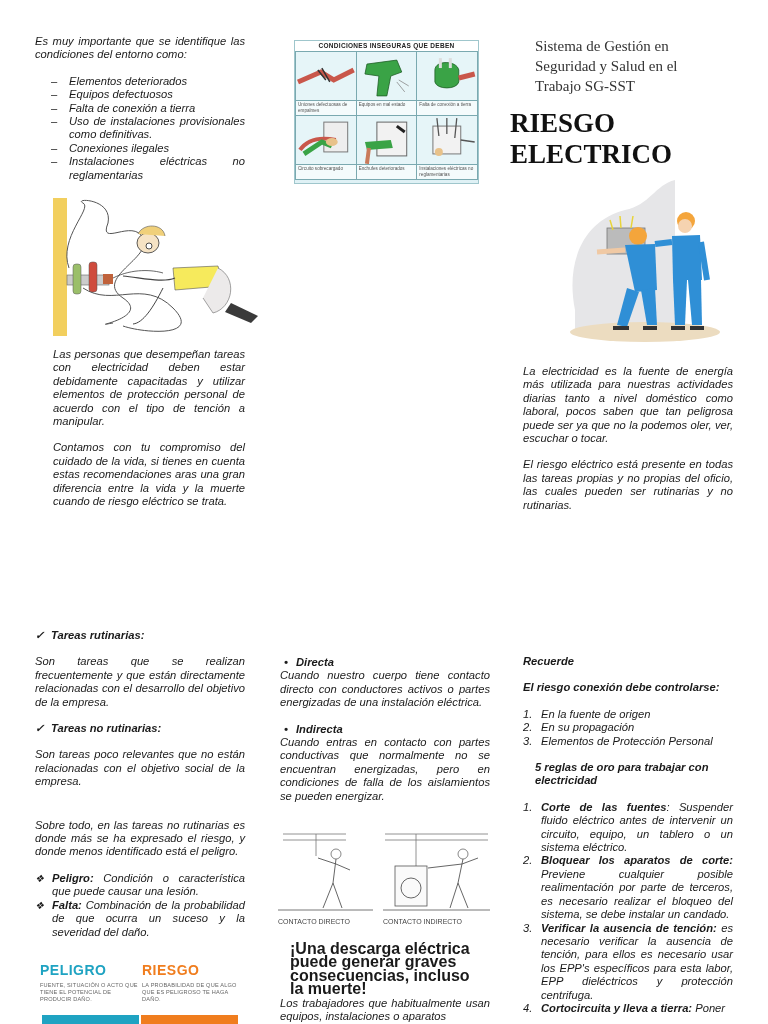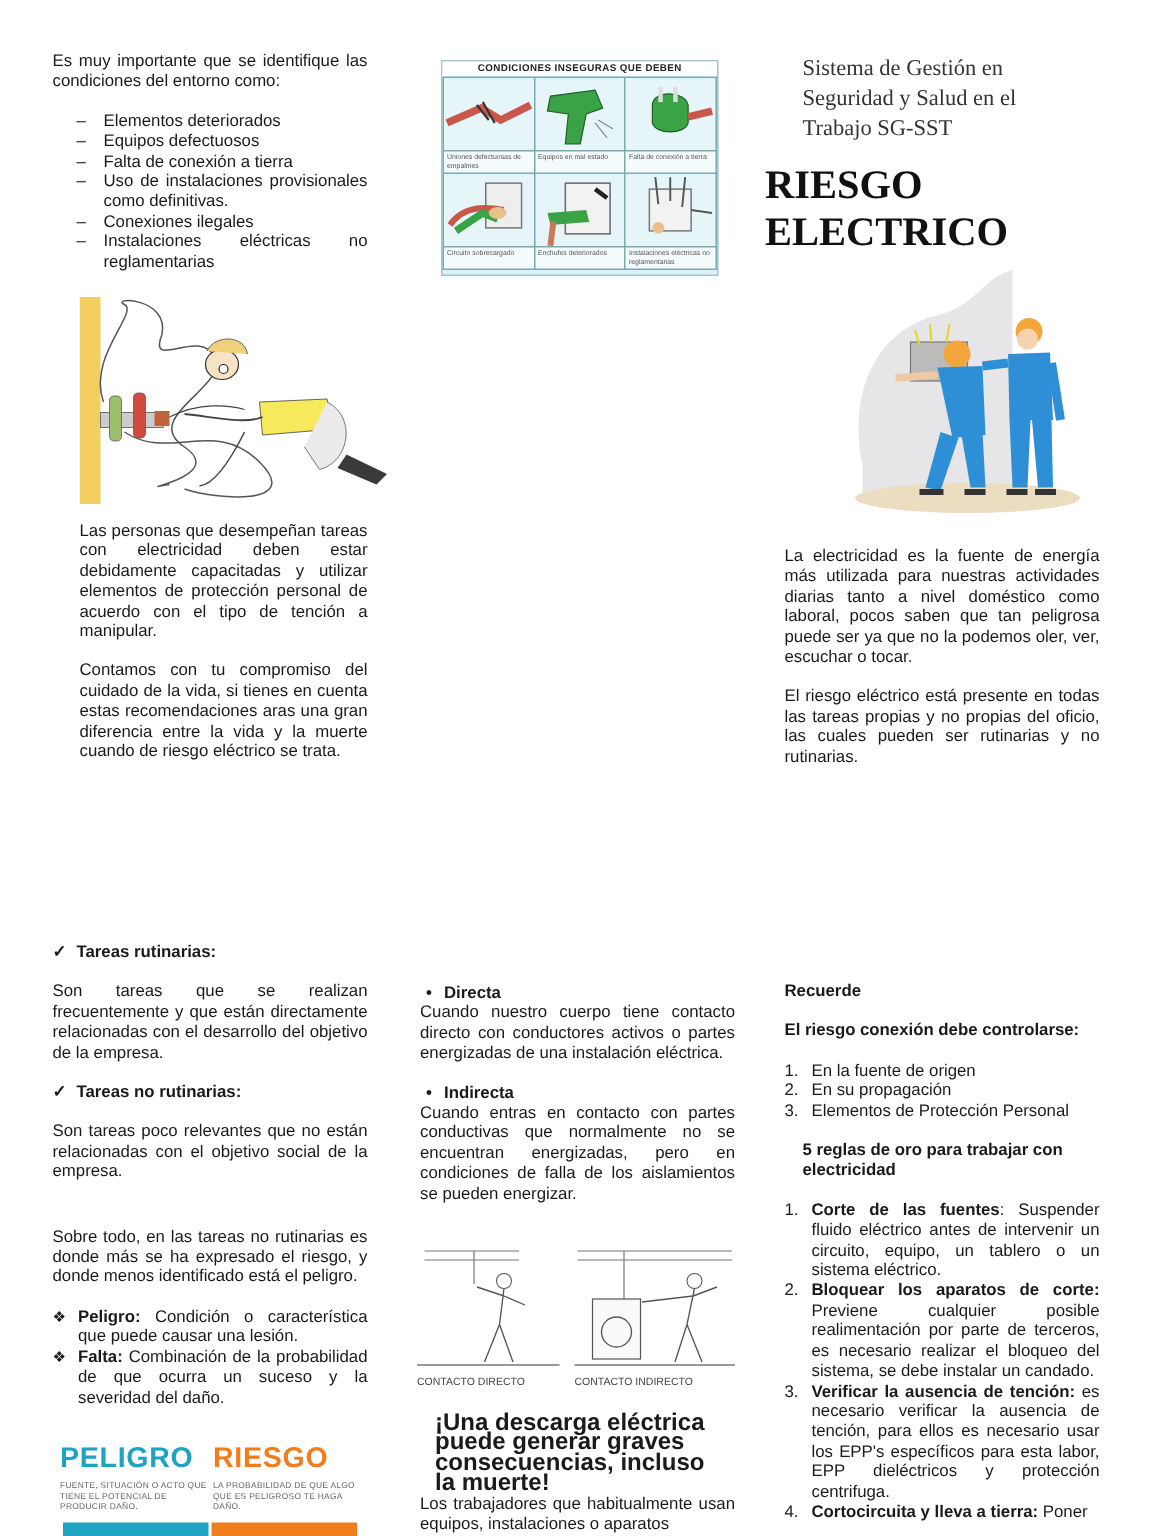--- a/index.html
+++ b/index.html
@@ -1,19 +1,19 @@
 <!DOCTYPE html>
 <html><head>
 <meta charset="utf-8">
 <style>
   html, body { margin:0; padding:0; background:#ffffff; }
   body { width:768px; height:1024px; position:relative; overflow:hidden;
          font-family:"Liberation Sans", sans-serif; color:#1a1a1a; }
   .abs { position:absolute; }
-  .txt { font-size:11.2px; line-height:13.4px; text-align:justify; }
+  .txt { font-size:11.2px; line-height:13.4px; text-align:justify;font-style:italic; }
   .txt p { margin:0; }
   ul.dash { list-style:none; margin:0; padding:0; }
   ul.dash li { position:relative; padding-left:34px; text-align:justify; }
   ul.dash li::before { content:"–"; position:absolute; left:16px; }
   .bold { font-weight:bold; }
   .center { text-align:left; }
   .serif { font-family:"Liberation Serif", serif; }
   ol.num { margin:0; padding:0; list-style:none; }
   ol.num li { position:relative; padding-left:18px; }
   ol.num li .n { position:absolute; left:0; }
@@ -22,21 +22,21 @@
   .diamond-item { position:relative; padding-left:17px; text-align:justify; }
   .diamond-item .dm { position:absolute; left:0; top:0; font-size:10px; }
   .bullet-head { font-weight:bold; font-size:11.2px; }
   .bullet-head .bt { display:inline-block; width:16px; text-indent:4px; }
   
   .grid-img { background:#dff1f5; border:1px solid #9fc6cc; }
   .grid-title { font-size:6.5px; font-weight:bold; letter-spacing:0.3px; color:#222; text-align:center; background:#fff; height:10px; line-height:10px; }
   .cells { display:grid; grid-template-columns:1fr 1fr 1fr; grid-template-rows:48px 14px 48px 14px; gap:1px; background:#7aa9b0; padding:1px; }
   .cell { background:#e6f5f8; position:relative; overflow:hidden; }
   .cap { background:#f4fbfc; font-size:4.6px; line-height:5.5px; color:#555; padding:1px 2px; }
-  .poster-label { font-weight:bold; font-size:19px; letter-spacing:0.5px; }
+  .poster-label { font-weight:bold; font-size:14px; letter-spacing:0.5px; }
   .poster-sub { font-size:5.6px; line-height:7px; color:#666; letter-spacing:0.2px; }
 </style>
 </head>
 <body>
 
 <div class="abs txt" style="left:35px; top:35px; width:210px;">
   <p>Es muy importante que se identifique las condiciones del entorno como:</p>
   <ul class="dash" style="margin-top:13px;">
     <li>Elementos deteriorados</li>
     <li>Equipos defectuosos</li>

